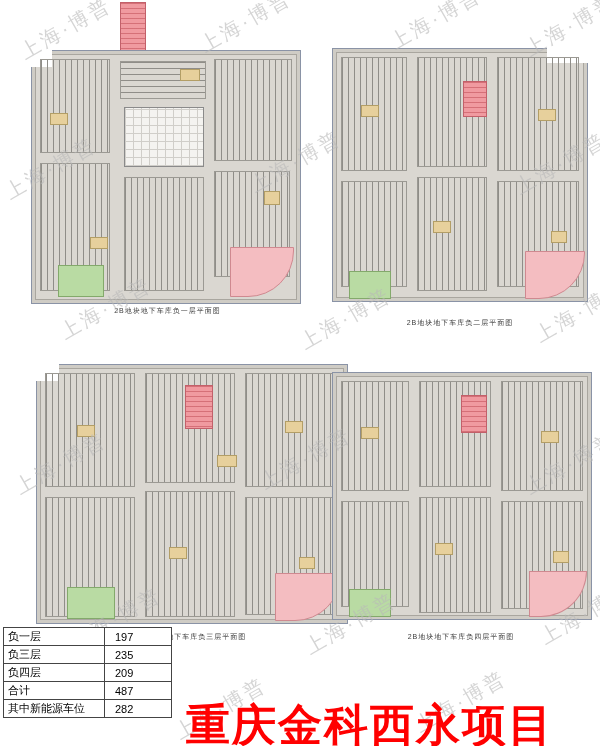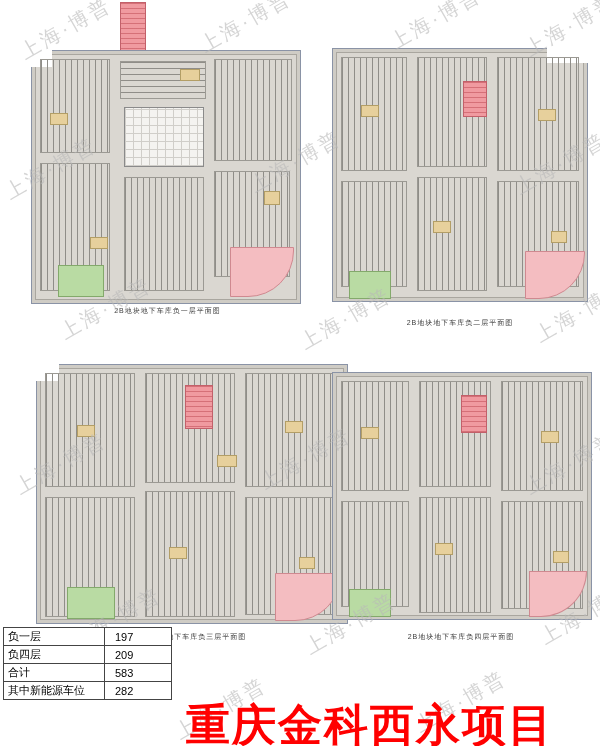--- a/index.html
+++ b/index.html
@@ -148,26 +148,30 @@
 
   <div class="title-project">重庆金科西永项目</div>
 
   <table class="stats">
     <tbody>
     <tr>
       <td class="lbl">负一层</td>
       <td class="val">197</td>
     </tr>
     <tr>
+      <td class="lbl">负三层</td>
+      <td class="val">235</td>
+    </tr>
+    <tr>
       <td class="lbl">负四层</td>
       <td class="val">209</td>
     </tr>
     <tr>
       <td class="lbl">合计</td>
-      <td class="val">583</td>
+      <td class="val">487</td>
     </tr>
     <tr>
       <td class="lbl">其中新能源车位</td>
       <td class="val">282</td>
     </tr>
   </tbody>
     </table>
 
 </div>
 

